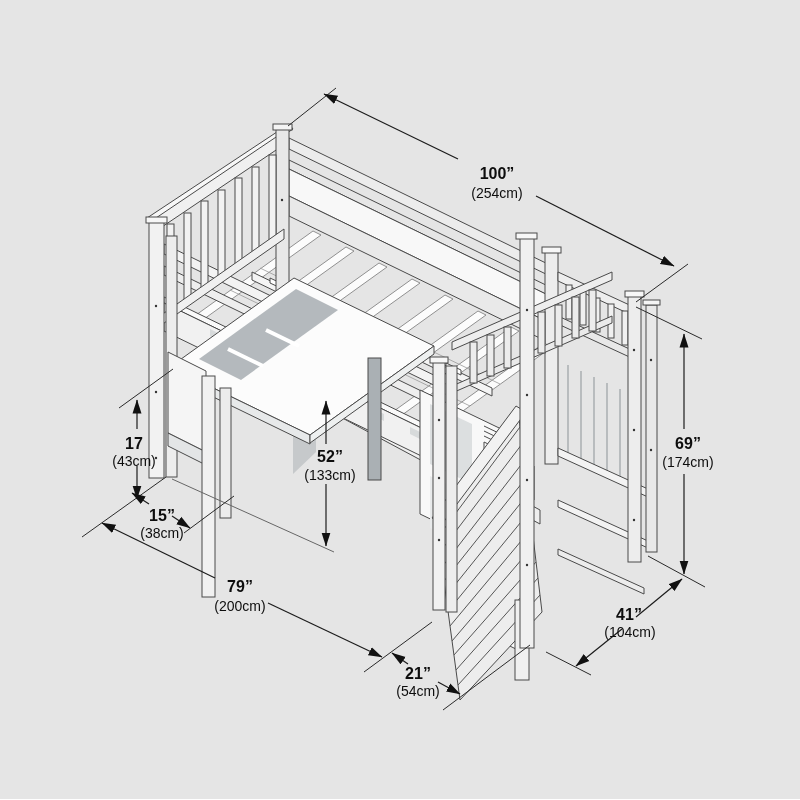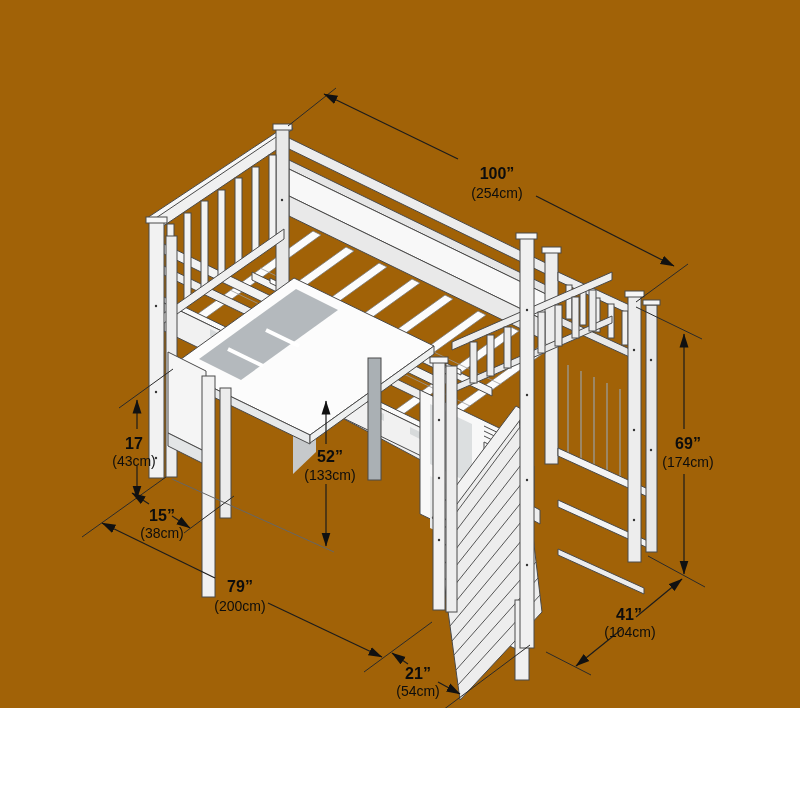--- a/index.html
+++ b/index.html
@@ -1,16 +1,16 @@
 <!DOCTYPE html>
 <html><head>
 <meta charset="utf-8">
 <style>
   html,body{margin:0;padding:0;background:#fff;}
-  .stage{position:relative;width:800px;height:708px;background:#a16207;overflow:hidden;
+  .stage{position:relative;width:800px;height:799px;background:#e5e5e5;overflow:hidden;
          font-family:"Liberation Sans", sans-serif;}
   svg{display:block;}
   .dim-in{font-family:"Liberation Sans",sans-serif;font-weight:bold;font-size:16px;fill:#0d0d0d;}
   .dim-cm{font-family:"Liberation Sans",sans-serif;font-weight:400;font-size:14px;fill:#0d0d0d;}
   .wood{stroke:#4a4a4a;stroke-width:1;}
   .thin{stroke:#777;stroke-width:0.8;}
   .dimline{stroke:#1c1c1c;stroke-width:1.2;fill:none;}
   .extline{stroke:#2a2a2a;stroke-width:1;fill:none;}
 </style>
 </head>

